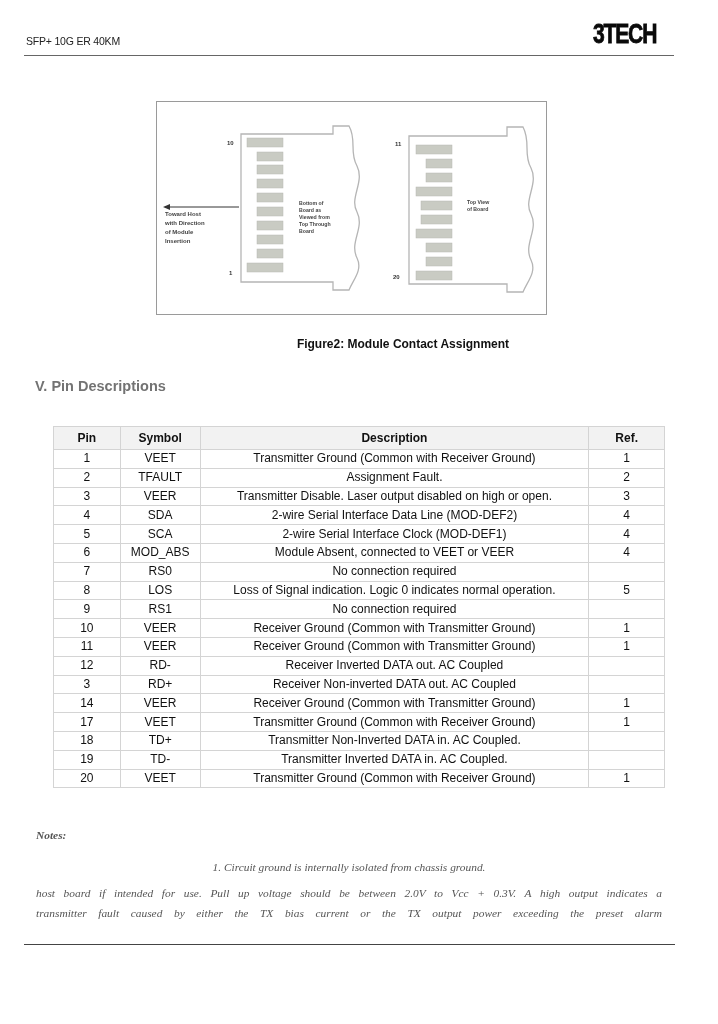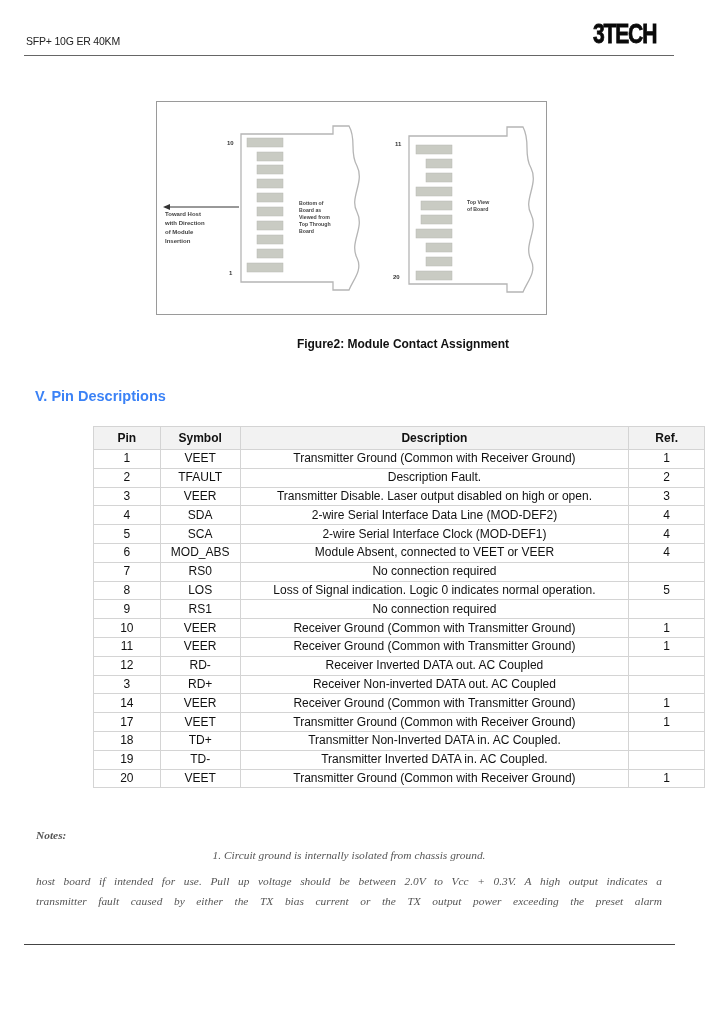--- a/index.html
+++ b/index.html
@@ -7,29 +7,29 @@
 
   .hdr-left { position: absolute; left: 26px; top: 35px; font-size: 10.5px; color: #222; letter-spacing: -0.2px; }
   .hdr-logo { position: absolute; left: 593px; top: 19px; font-family: "Liberation Sans", sans-serif; font-weight: 900; font-size: 27px; letter-spacing: -1.5px; transform: scaleX(0.78); transform-origin: left top; color: #0a0a0a; -webkit-text-stroke: 0.8px #0a0a0a; }
   .hdr-rule { position: absolute; left: 24px; top: 55px; width: 650px; height: 1px; background: #666; }
 
   .figure-box { position: absolute; left: 156px; top: 101px; width: 391px; height: 214px; border: 1.5px solid #9a9a9a; box-sizing: border-box; background: #fff; }
   .figure-box svg { position: absolute; left: 0; top: 0; }
 
   .caption { position: absolute; left: 0; width: 718px; top: 337px; text-align: center; font-weight: bold; font-size: 12px; color: #111; padding-left: 44px; }
 
-  .section-title { position: absolute; left: 35px; top: 388px; font-weight: bold; font-size: 14.5px; color: #3b82f6; }
-
-  table.pins { position: absolute; left: 53px; top: 426px; width: 612px; border-collapse: collapse; font-size: 12px; color: #111; margin-left: 40px; }
+  .section-title { position: absolute; left: 35px; top: 378px; font-weight: bold; font-size: 14.5px; color: #737373; }
+
+  table.pins { position: absolute; left: 53px; top: 426px; width: 612px; border-collapse: collapse; font-size: 12px; color: #111; }
   table.pins th, table.pins td { border: 1px solid #d4d4d4; text-align: center; height: 17.8px; padding: 0; line-height: 17px; white-space: nowrap; }
   table.pins th { background: #f2f2f2; font-weight: bold; height: 22px; }
   col.c-pin { width: 67px; } col.c-sym { width: 80px; } col.c-desc { width: 389px; } col.c-ref { width: 76px; }
 
   .notes { position: absolute; left: 36px; top: 829px; width: 626px; font-family: "Liberation Serif", serif; font-style: italic; font-size: 11.4px; color: #555; }
-  .notes .title { font-weight: bold; color: #555; margin-bottom: 4px; }
+  .notes .title { font-weight: bold; color: #555; margin-bottom: 16px; }
   .notes p { margin: 0 0 5px 0; line-height: 20.5px; text-align: center; }
   .notes p.just { text-align: justify; text-align-last: justify; margin: 0; }
   .notes p.just.last { text-align-last: justify; }
   .ftr-rule { position: absolute; left: 24px; top: 944px; width: 651px; height: 1px; background: #444; }
 </style>
 </head>
 <body>
 
 <div class="hdr-left">SFP+ 10G ER 40KM</div>
 <div class="hdr-logo">3TECH</div>
@@ -114,21 +114,21 @@
   <tbody id="pin-rows">
       <tr>
         <td>1</td>
         <td>VEET</td>
         <td>Transmitter Ground (Common with Receiver Ground)</td>
         <td>1</td>
       </tr>
       <tr>
         <td>2</td>
         <td>TFAULT</td>
-        <td>Description Fault.</td>
+        <td>Assignment Fault.</td>
         <td>2</td>
       </tr>
       <tr>
         <td>3</td>
         <td>VEER</td>
         <td>Transmitter Disable. Laser output disabled on high or open.</td>
         <td>3</td>
       </tr>
       <tr>
         <td>4</td>

